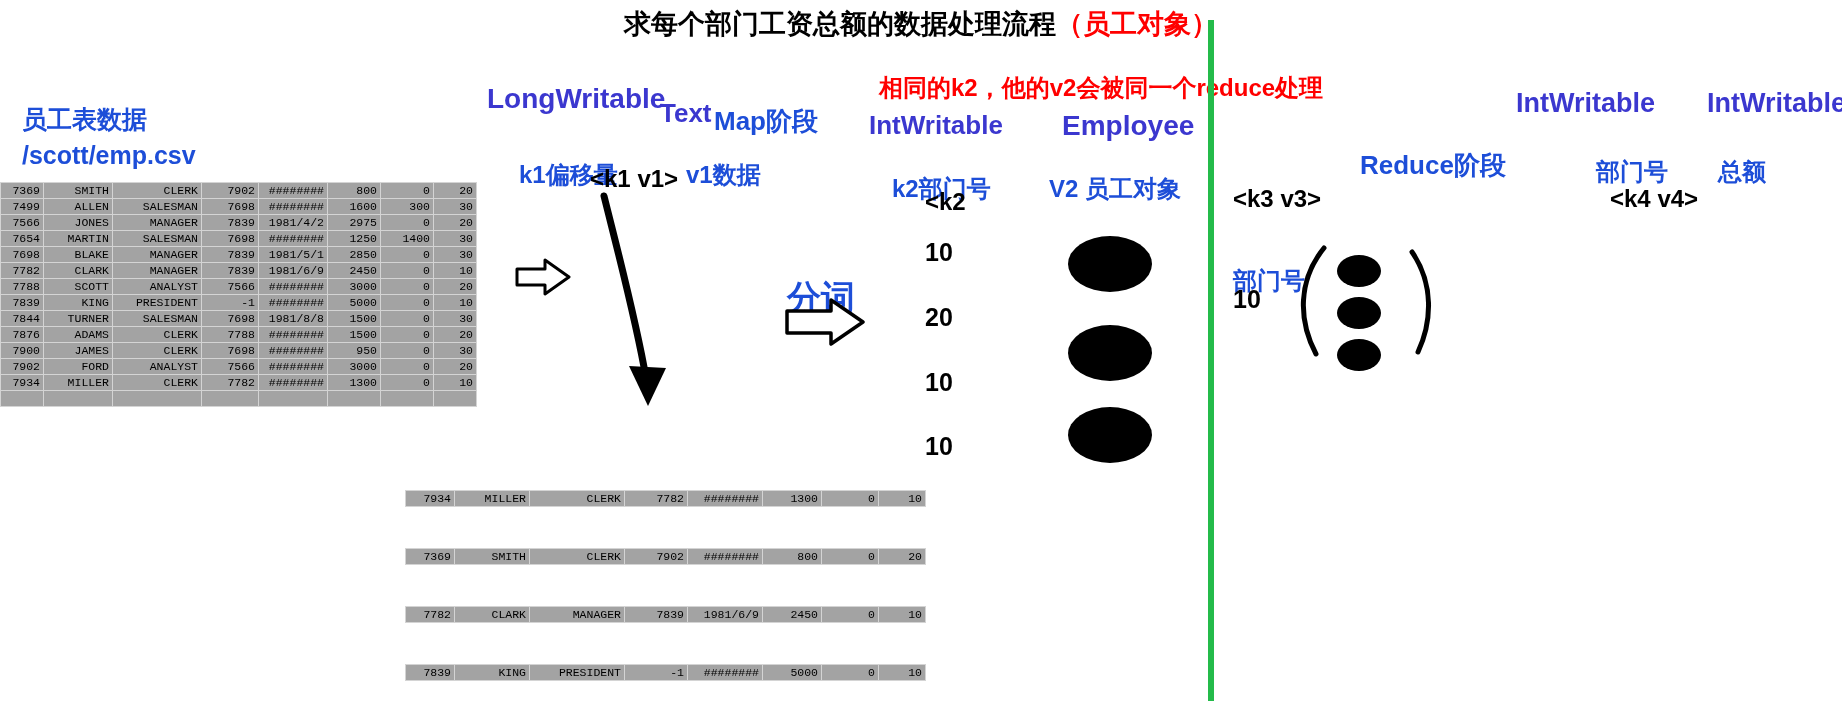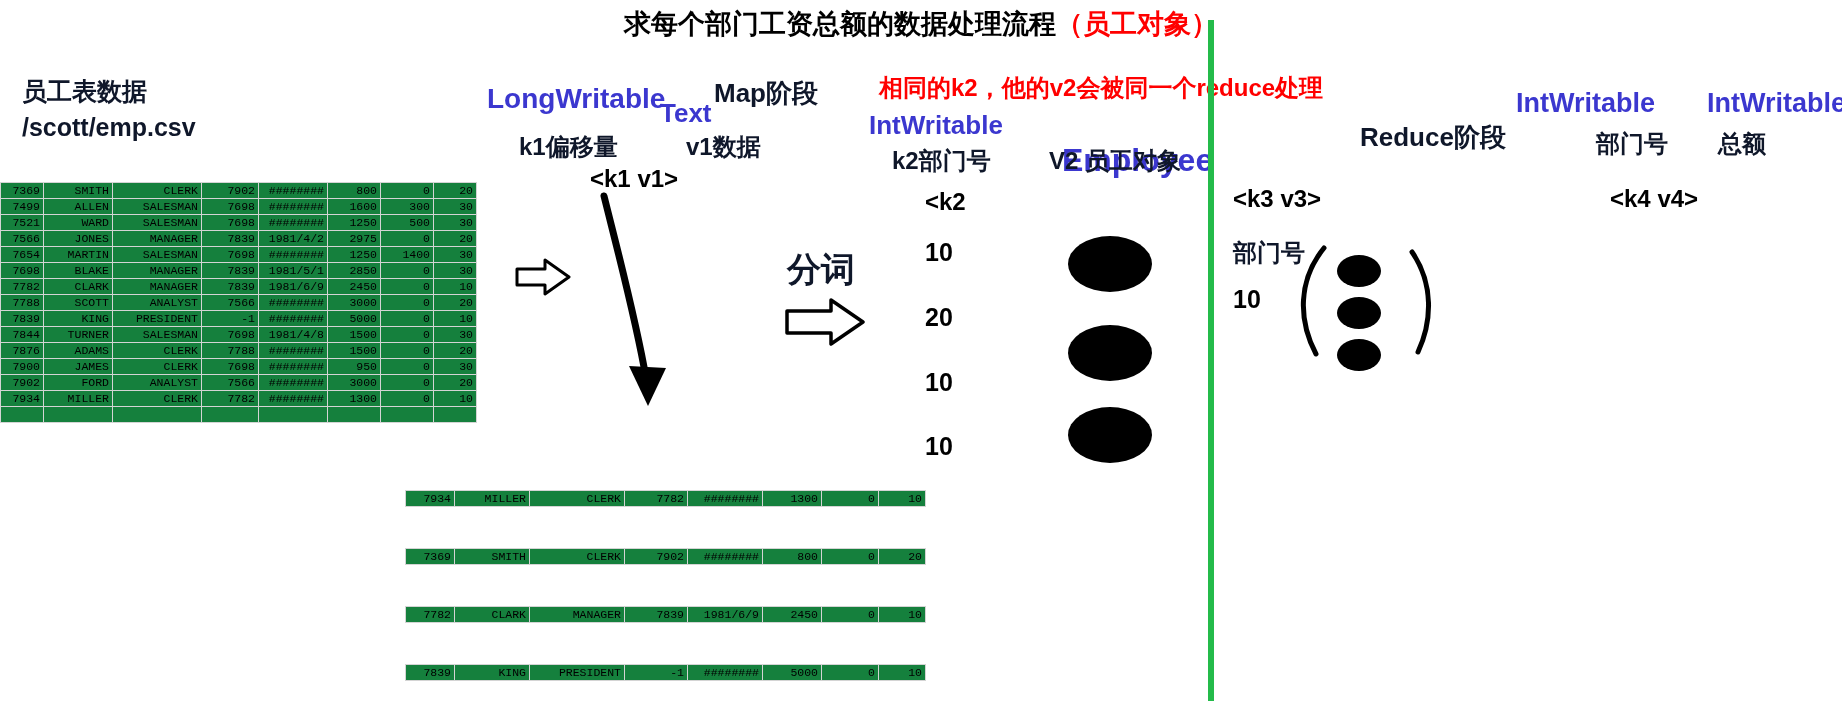--- a/index.html
+++ b/index.html
@@ -18,36 +18,36 @@
   #title {
     top: 6px; left: 0; width: 1842px;
     text-align: center;
     font-size: 27px; font-weight: bold;
     color: #000;
   }
   #title .red { color: #ff0000; }
 
   
   .hd-black {
-    font-weight: bold; color: #0f172a; white-space: nowrap;
+    font-weight: bold; color: #1d4ed8; white-space: nowrap; margin-top: 28px;
   }
   .hd-blue {
     font-weight: bold; color: #3b37cf; white-space: nowrap;
   }
   .hd-red {
     font-weight: bold; color: #ff0000; white-space: nowrap;
   }
 
   
   .xls {
     border-collapse: collapse;
     font-family: "Liberation Mono", "DejaVu Sans Mono", monospace;
     font-size: 11.5px;
     color: #000;
-    background: #15803d;
+    background: #a3a3a3;
   }
   .xls td {
     border: 1px solid #d4d4d4;
     padding: 0px 3px;
     height: 15px;
     line-height: 15px;
     white-space: nowrap;
   }
   .xls td.r { text-align: right; }
   .xls td.l { text-align: right; }
@@ -114,30 +114,20 @@
           <td class="c-empno r">7499</td>
           <td class="c-ename l">ALLEN</td>
           <td class="c-job l">SALESMAN</td>
           <td class="c-mgr r">7698</td>
           <td class="c-hire l">########</td>
           <td class="c-sal r">1600</td>
           <td class="c-comm r">300</td>
           <td class="c-dept r">30</td>
         </tr>
         <tr>
-          <td class="c-empno r">7521</td>
-          <td class="c-ename l">WARD</td>
-          <td class="c-job l">SALESMAN</td>
-          <td class="c-mgr r">7698</td>
-          <td class="c-hire l">########</td>
-          <td class="c-sal r">1250</td>
-          <td class="c-comm r">500</td>
-          <td class="c-dept r">30</td>
-        </tr>
-        <tr>
           <td class="c-empno r">7566</td>
           <td class="c-ename l">JONES</td>
           <td class="c-job l">MANAGER</td>
           <td class="c-mgr r">7839</td>
           <td class="c-hire l">1981/4/2</td>
           <td class="c-sal r">2975</td>
           <td class="c-comm r">0</td>
           <td class="c-dept r">20</td>
         </tr>
         <tr>
@@ -188,21 +178,21 @@
           <td class="c-hire l">########</td>
           <td class="c-sal r">5000</td>
           <td class="c-comm r">0</td>
           <td class="c-dept r">10</td>
         </tr>
         <tr>
           <td class="c-empno r">7844</td>
           <td class="c-ename l">TURNER</td>
           <td class="c-job l">SALESMAN</td>
           <td class="c-mgr r">7698</td>
-          <td class="c-hire l">1981/4/8</td>
+          <td class="c-hire l">1981/8/8</td>
           <td class="c-sal r">1500</td>
           <td class="c-comm r">0</td>
           <td class="c-dept r">30</td>
         </tr>
         <tr>
           <td class="c-empno r">7876</td>
           <td class="c-ename l">ADAMS</td>
           <td class="c-job l">CLERK</td>
           <td class="c-mgr r">7788</td>
           <td class="c-hire l">########</td>
@@ -277,21 +267,21 @@
 
 <div class="abs hd-black" style="left:787px; top:247px; font-size:34px;">分词</div>
 <div class="abs" style="left:785px; top:298px;">
   <svg width="80" height="48" viewBox="0 0 80 48" class="blockarrow">
     <polygon points="2,13 46,13 46,2 78,24 46,46 46,35 2,35" fill="#ffffff" stroke="#000000" stroke-width="3.5" stroke-linejoin="round"></polygon>
   </svg>
 </div>
 
 <div class="abs hd-red" style="left:879px; top:72px; font-size:24px;">相同的k2，他的v2会被同一个reduce处理</div>
 <div class="abs hd-blue" style="left:869px; top:110px; font-size:26px;">IntWritable</div>
-<div class="abs hd-blue" style="left:1062px; top:110px; font-size:32px;margin-top:32px;">Employee</div>
+<div class="abs hd-blue" style="left:1062px; top:110px; font-size:28px;">Employee</div>
 <div class="abs hd-black" style="left:892px; top:145px; font-size:24px;">k2部门号</div>
 <div class="abs hd-black" style="left:1049px; top:145px; font-size:24px;">V2 员工对象</div>
 <div class="abs kv" style="left:925px; top:188px; font-size:24px;">&lt;k2</div>
 
 <div class="abs kv" style="left:925px; top:238px; font-size:25px;">10</div>
 <div class="abs kv" style="left:925px; top:303px; font-size:25px;">20</div>
 <div class="abs kv" style="left:925px; top:368px; font-size:25px;">10</div>
 <div class="abs kv" style="left:925px; top:432px; font-size:25px;">10</div>
 
 <div class="abs ellipse" style="left:1068px; top:236px; width:84px; height:56px;"></div>

